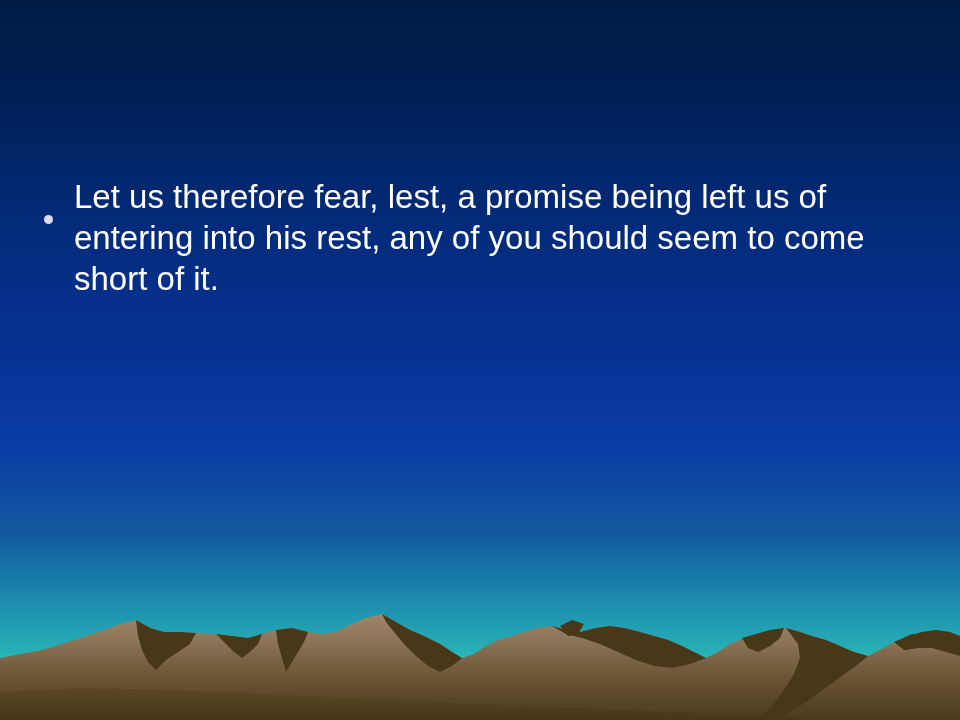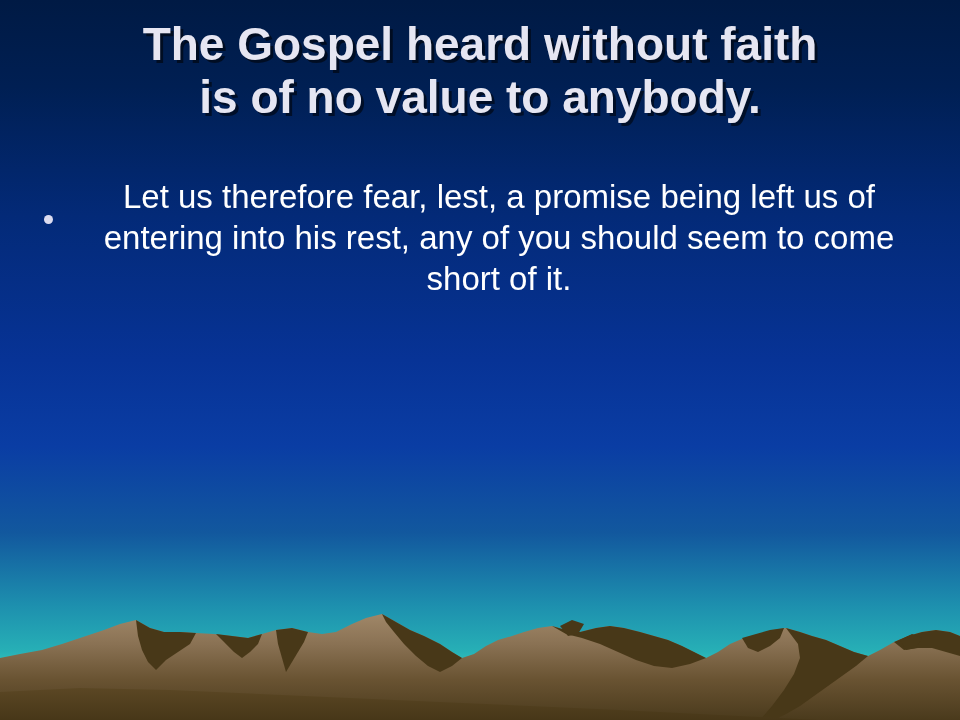--- a/index.html
+++ b/index.html
@@ -79,21 +79,21 @@
   }
   .bullet-dot i {
     display: inline-block;
     width: 9px;
     height: 9px;
     border-radius: 50%;
     background: #dcdcf0;
   }
   .bullet-text {
     flex: 1 1 auto;
-    text-align: center;
+    text-align: left;
     white-space: pre-line;
   }
   .sup {
     font-size: 20px;
     vertical-align: super;
     line-height: 0;
   }
 </style>
 </head>
 <body>
@@ -145,22 +145,20 @@
     </g>
 
     <g>
       <path fill="url(#baseGrad)" d="
         M0,152 L80,148 L170,150 L260,154 L350,158 L440,162
         L530,166 L620,170 L700,174 L780,178 L820,180
         L0,180 Z"></path>
     </g>
   </svg>
 
-  <div id="title">The Gospel heard without faith
-is of no value to anybody.</div>
 
   <div id="body">
 
     <div class="bullet-row">
       <span class="bullet-dot"><i></i></span>
       <span class="bullet-text"><span class="sup"></span><span> Let us therefore fear, lest, a promise being left us of entering into his rest, any of you should seem to come short of it.</span></span>
     </div>
 
 
   </div>

